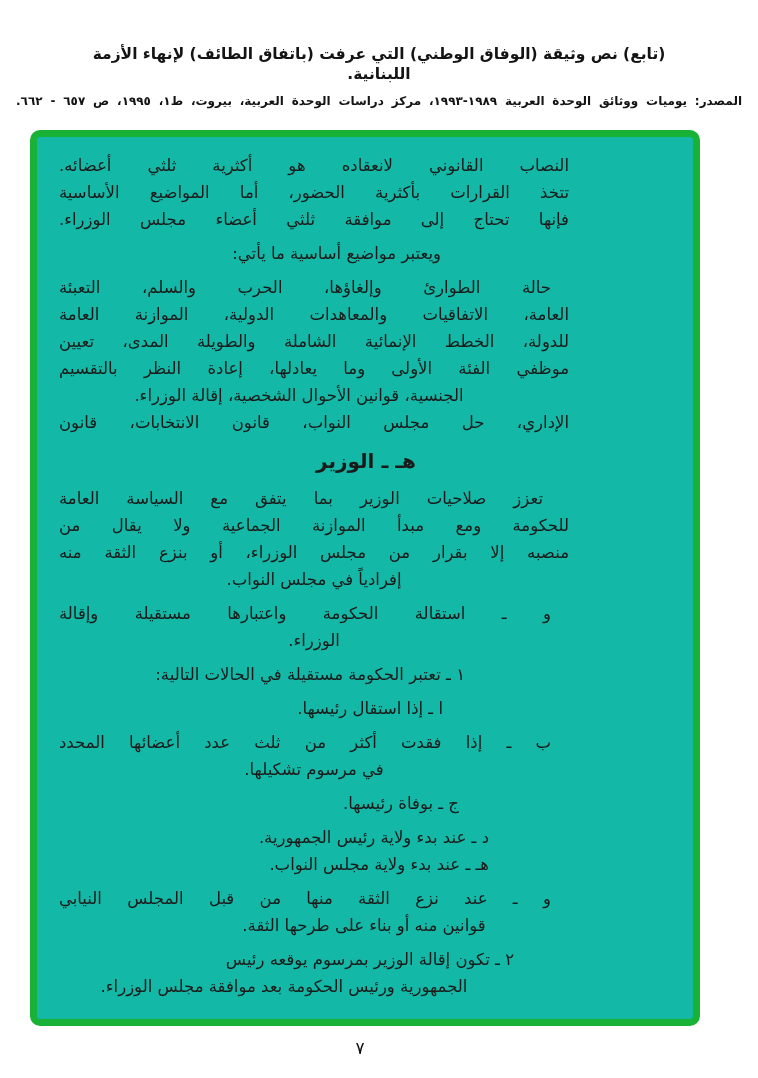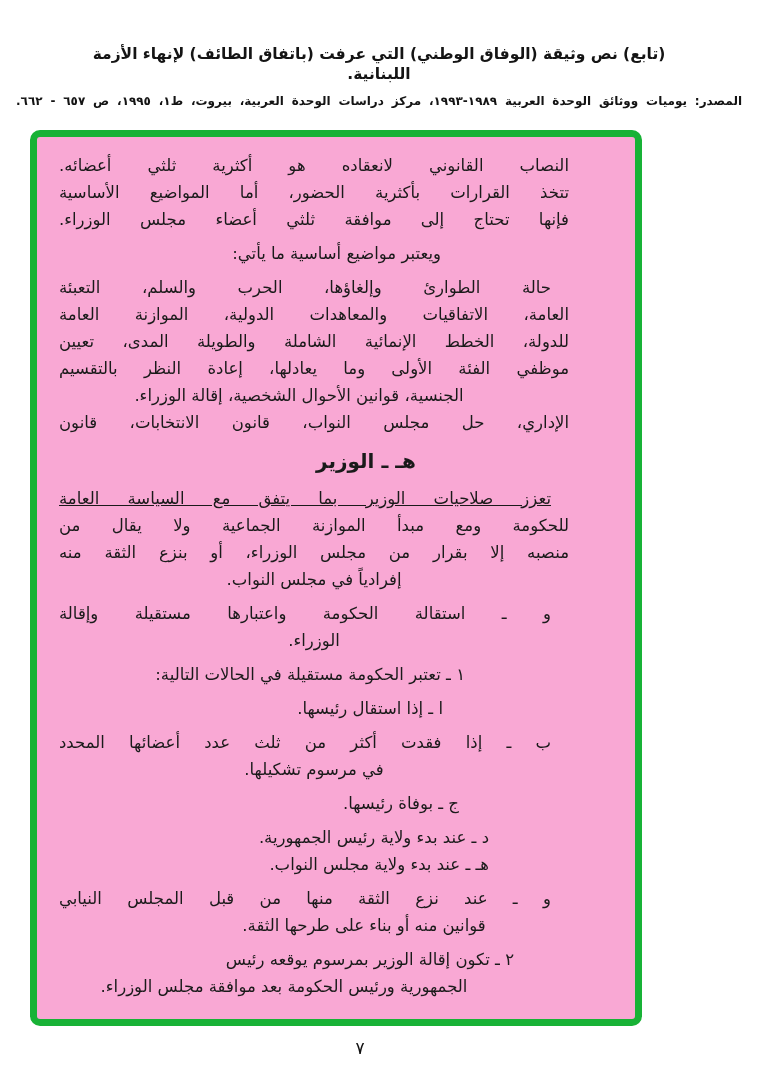--- a/index.html
+++ b/index.html
@@ -17,23 +17,23 @@
   }
   .hdr-source{
     margin-top:9px;font-weight:bold;font-size:12px;
     padding:0 16px;
     text-align:justify;text-align-last:justify;
     white-space:normal;line-height:1.4;
   }
   
   .frame{
     position:absolute;left:30px;top:130px;
-    width:612px;height:896px;box-sizing:border-box;
+    width:670px;height:896px;box-sizing:border-box;
     border:7px solid #18b236;border-radius:10px;
-    background:#f9a8d4;
+    background:#14b8a6;
   }
   
   .content{
     position:absolute;top:15px;left:22px;right:6px;
     direction:rtl;
   }
   .col{
     width:510px;margin-left:0;margin-right:auto;
     font-size:16.5px;line-height:27px;color:#1a1a1a;
   }
@@ -72,21 +72,21 @@
 
       <div class="ln jl blk" style="margin-right:18px;">حالة الطوارئ وإلغاؤها، الحرب والسلم، التعبئة</div>
       <div class="ln jl">العامة، الاتفاقيات والمعاهدات الدولية، الموازنة العامة</div>
       <div class="ln jl">للدولة، الخطط الإنمائية الشاملة والطويلة المدى، تعيين</div>
       <div class="ln jl">موظفي الفئة الأولى وما يعادلها، إعادة النظر بالتقسيم</div>
       <div class="ln cl" style="margin-right:30px;">الجنسية، قوانين الأحوال الشخصية، إقالة الوزراء.</div>
       <div class="ln jl">الإداري، حل مجلس النواب، قانون الانتخابات، قانون</div>
 
       <div class="heading">هـ ـ الوزير</div>
 
-      <div class="ln jl" style="margin-right:18px;text-decoration:underline;">تعزز صلاحيات الوزير بما يتفق مع السياسة العامة</div>
+      <div class="ln jl" style="margin-right:26px;">تعزز صلاحيات الوزير بما يتفق مع السياسة العامة</div>
       <div class="ln jl">للحكومة ومع مبدأ الموازنة الجماعية ولا يقال من</div>
       <div class="ln jl">منصبه إلا بقرار من مجلس الوزراء، أو بنزع الثقة منه</div>
       <div class="ln cl">إفرادياً في مجلس النواب.</div>
 
       <div class="ln jl blk" style="margin-right:18px;">و ـ استقالة الحكومة واعتبارها مستقيلة وإقالة</div>
       <div class="ln cl">الوزراء.</div>
 
       <div class="ln rl blk" style="margin-right:104px;">١ ـ تعتبر الحكومة مستقيلة في الحالات التالية:</div>
 
       <div class="ln rl blk" style="margin-right:126px;">ا ـ إذا استقال رئيسها.</div>

